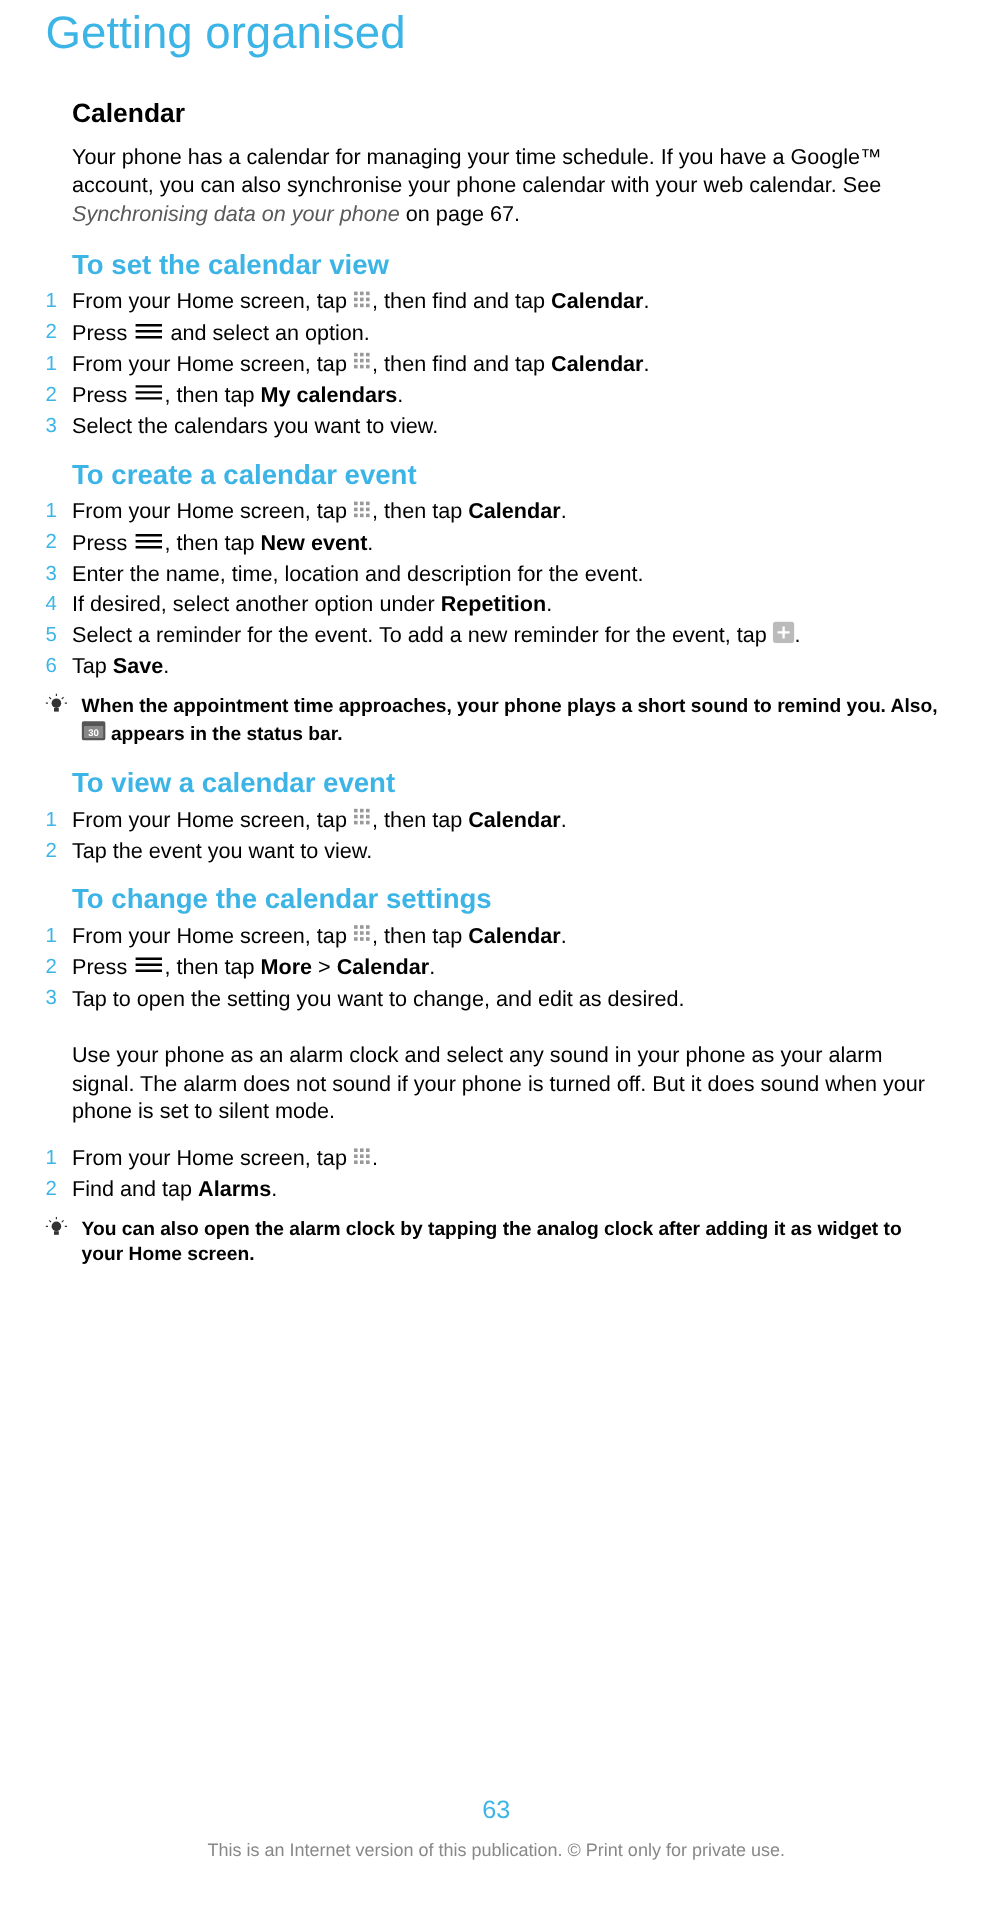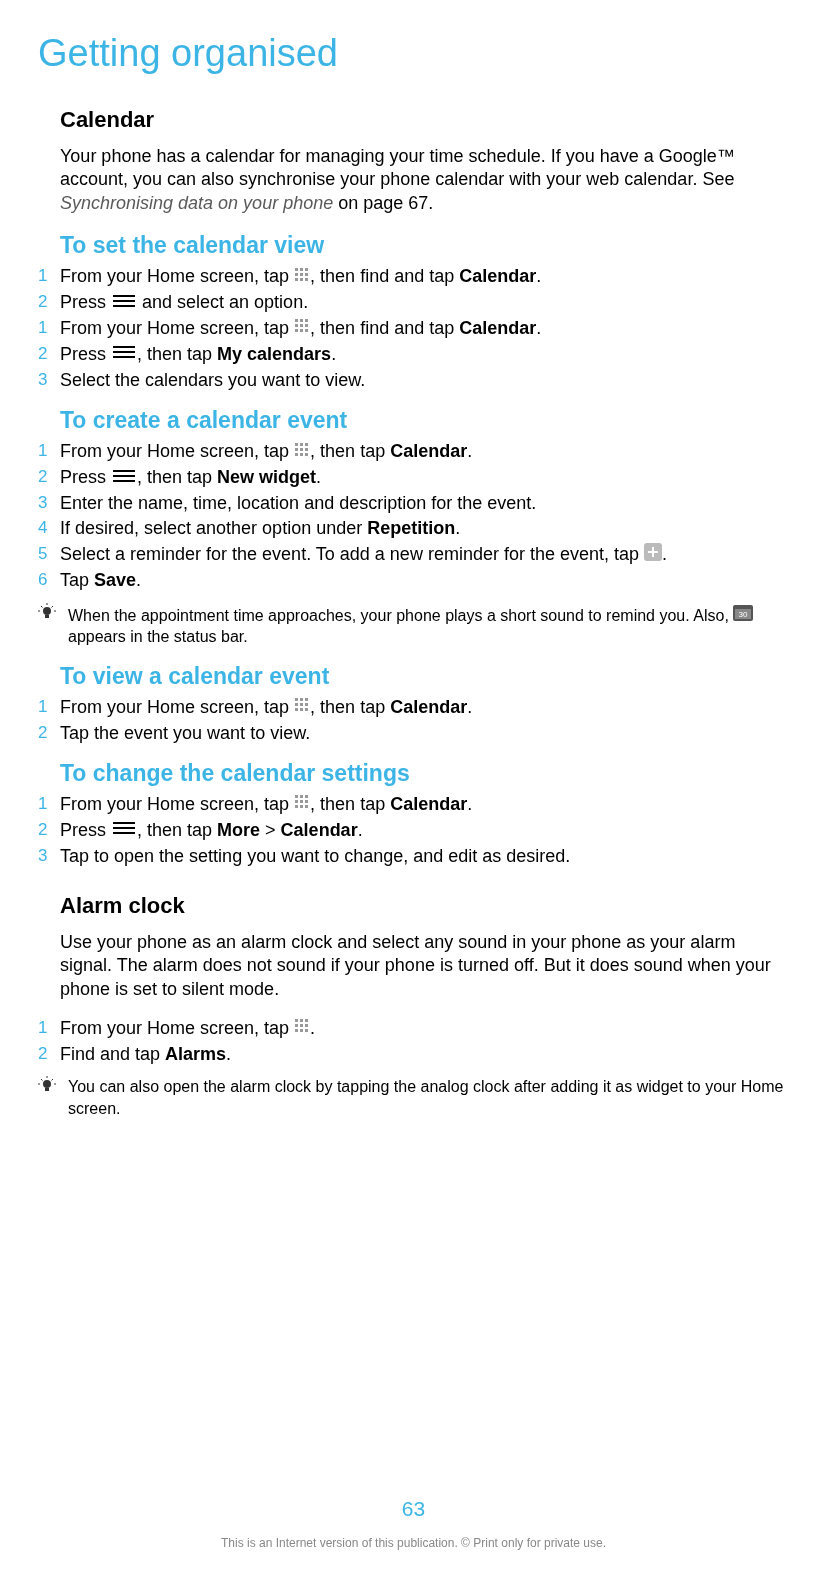--- a/index.html
+++ b/index.html
@@ -8,21 +8,20 @@
     width: 827px;
     height: 1588px;
     background: #fff;
     position: relative;
     font-size: 18px;
     line-height: 1.3;
     color: #000;
   }
   .content {
     padding: 0 38px 0 38px;
-    margin-top: 25px;
   }
   h1 {
     color: #3cb5e6;
     font-weight: normal;
     font-size: 38px;
     margin-bottom: 28px;
     padding-top: 4px;
   }
   h2 {
     font-size: 22px;
@@ -65,40 +64,40 @@
     margin-bottom: 6px;
   }
   .tip-icon {
     width: 30px;
     flex-shrink: 0;
     margin-left: -22px;
     text-align: left;
   }
   .tip-text {
     flex: 1;
-    font-weight: normal;
+    font-weight: bold;
     font-size: 16px;
     line-height: 1.35;
   }
   .grid-icon, .menu-icon, .plus-icon, .cal-icon {
     display: inline-block;
     vertical-align: middle;
   }
   .section-block { margin-left: 22px; }
   .section-heading { margin-left: 22px; }
   .h2-block { margin-left: 22px; }
   .bold { font-weight: bold; }
   .footer {
     position: absolute;
     bottom: 36px;
     left: 0;
     right: 0;
     text-align: center;
     color: #888;
-    font-size: 12px;
+    font-size: 15px;
   }
   .page-num {
     position: absolute;
     bottom: 66px;
     left: 0;
     right: 0;
     text-align: center;
     color: #3cb5e6;
     font-size: 21px;
   }
@@ -198,21 +197,21 @@
               </svg></span><span>, then tap </span><span class="bold">Calendar</span><span>.</span></div>
         </div>
         <div class="step-row">
           <div class="step-num">2</div>
           <div class="step-text"><span>Press </span><span class="menu-icon"><svg width="26" height="16" viewBox="0 0 26 16">
                 <g stroke="#000" stroke-width="2">
                   <line x1="2" y1="3" x2="24" y2="3"></line>
                   <line x1="2" y1="8" x2="24" y2="8"></line>
                   <line x1="2" y1="13" x2="24" y2="13"></line>
                 </g>
-              </svg></span><span>, then tap </span><span class="bold">New widget</span><span>.</span></div>
+              </svg></span><span>, then tap </span><span class="bold">New event</span><span>.</span></div>
         </div>
         <div class="step-row">
           <div class="step-num">3</div>
           <div class="step-text"><span>Enter the name, time, location and description for the event.</span></div>
         </div>
         <div class="step-row">
           <div class="step-num">4</div>
           <div class="step-text"><span>If desired, select another option under </span><span class="bold">Repetition</span><span>.</span></div>
         </div>
         <div class="step-row">
@@ -302,21 +301,20 @@
         <div class="step-row">
           <div class="step-num">3</div>
           <div class="step-text"><span>Tap to open the setting you want to change, and edit as desired.</span></div>
         </div>
       </div>
     </div>
 
   <div class="spacer"></div>
 
   <div class="h2-block">
-    <h2>Alarm clock</h2>
     <p class="para">Use your phone as an alarm clock and select any sound in your phone as your alarm signal. The alarm does not sound if your phone is turned off. But it does sound when your phone is set to silent mode.</p>
   </div>
 
   <div id="alarm-section">
       <div class="section-block">
         <div class="step-row">
           <div class="step-num">1</div>
           <div class="step-text"><span>From your Home screen, tap </span><span class="grid-icon"><svg width="16" height="16" viewBox="0 0 16 16">
                 <g fill="#999">
                   <rect x="1" y="1" width="3" height="3"></rect>

